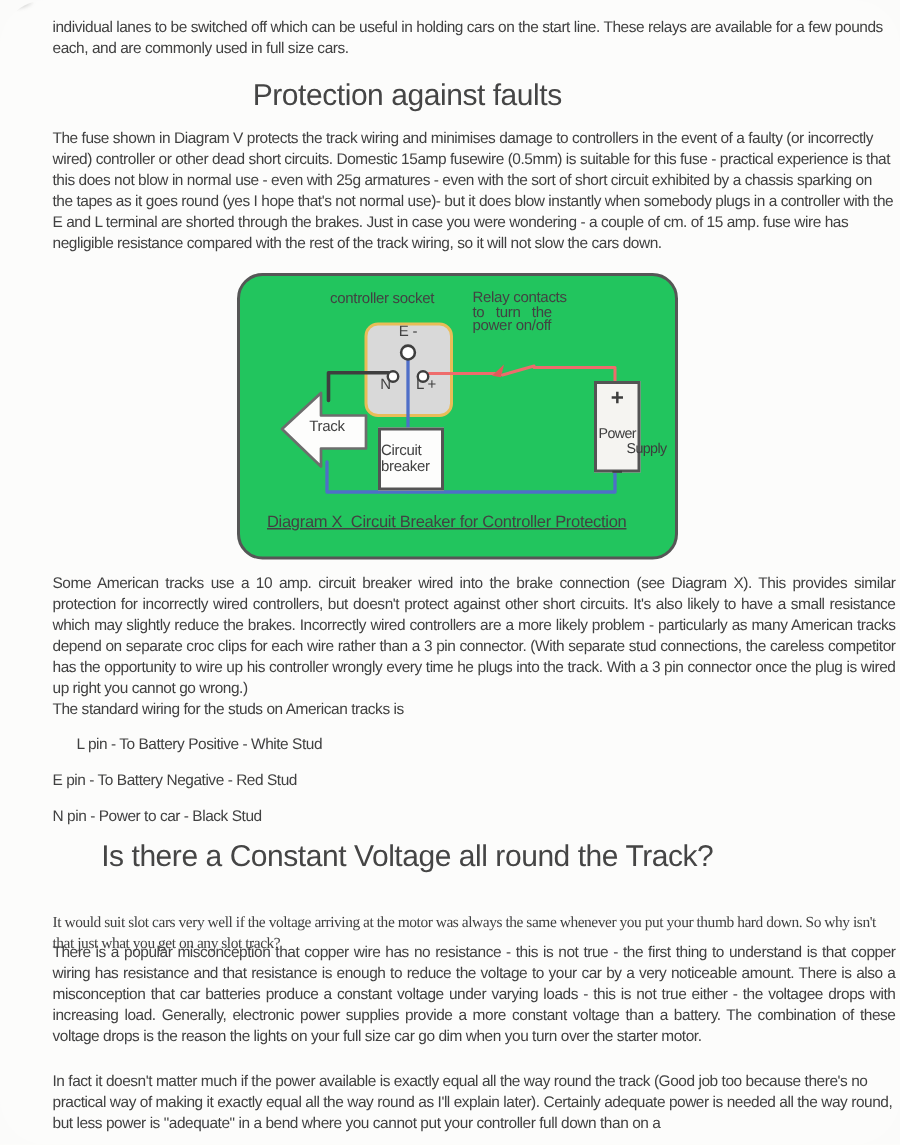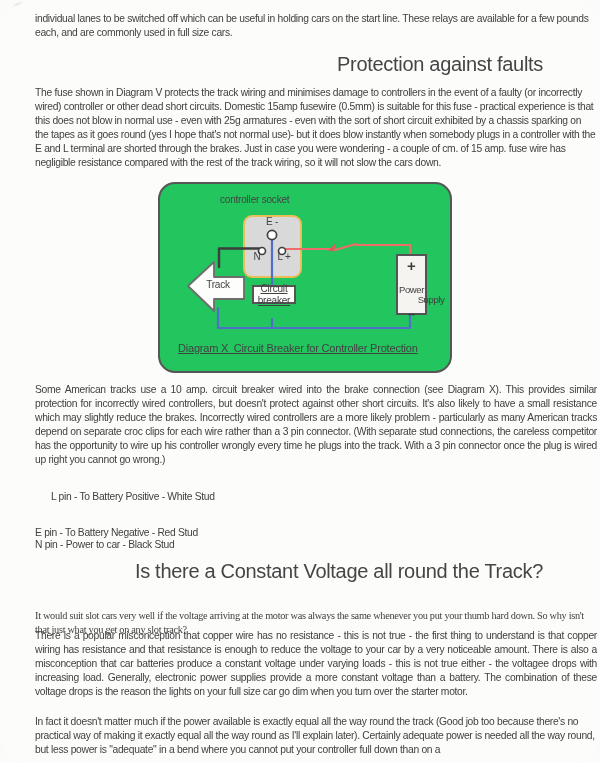--- a/index.html
+++ b/index.html
@@ -18,21 +18,21 @@
     background:radial-gradient(ellipse at center, rgba(70,70,70,.55), rgba(70,70,70,0) 70%);
     filter:blur(1px);
   }
   .para {
     position:absolute; left:35px; width:562px;
     font-size:10.3px; line-height:14px; letter-spacing:-0.3px;
     color:#414141;
   }
   .just { text-align:justify; }
   .heading {
-    position:absolute; left:0; width:543px; text-align:right;
+    position:absolute; left:0; width:543px; text-align:center;
     font-size:20px; letter-spacing:-0.3px; color:#454545; font-weight:400;
   }
   
   .diagram {
     position:absolute; left:158px; top:182px; width:294px; height:191px;
     border:2px solid #565656; border-radius:17px; box-sizing:border-box;
     background:#22c55e;
   }
   .diagram * { box-sizing:border-box; }
   .socket-box {
@@ -41,24 +41,24 @@
   }
   .diagram svg { position:absolute; left:0; top:0; z-index:2; }
   .dlabel {
     position:absolute; z-index:4; font-size:10px; letter-spacing:-0.2px;
     color:#424242; line-height:10px; white-space:nowrap;
   }
   .relay-label { line-height:9.5px; width:70px; }
   .relay-label .rl2 { word-spacing:5px; }
   .center { text-align:center; }
   .breaker-box {
-    position:absolute; left:92px; top:101px; width:44px; height:19px;
+    position:absolute; left:92px; top:101px; width:44px; height:42px;
     background:#fdfdfc; border:2px solid #545454; z-index:3;
-    display:flex; flex-direction:column; align-items:center; justify-content:center;
-    font-size:10px; line-height:11.5px; letter-spacing:-0.2px; color:#424242; text-align:center;text-decoration:underline;
+    display:flex; flex-direction:column; align-items:flex-start; justify-content:center;
+    font-size:10px; line-height:11.5px; letter-spacing:-0.2px; color:#424242; text-align:center;
   }
   .psu-box {
     position:absolute; left:236px; top:70px; width:31px; height:61px;
     background:#f5f4f1; border:2px solid #545454; z-index:3;
     display:flex; flex-direction:column; align-items:center;
     color:#3d3d3d; text-align:center;
   }
   .psu-plus  { font-size:15px; font-weight:bold; line-height:15px; margin-top:2px; }
   .psu-name  { font-size:9.5px; line-height:10px; letter-spacing:-0.4px; margin-top:12px; }
   .psu-minus { font-size:13px; font-weight:bold; line-height:12px; margin-top:3px; }
@@ -101,20 +101,25 @@
       <path d="M175,66 L196,60" fill="none" stroke="#ee6c6c" stroke-width="2" stroke-linecap="round"></path>
       <polyline points="196,61 250,61 250,70" fill="none" stroke="#ee6c6c" stroke-width="2" stroke-linejoin="round" stroke-linecap="round"></polyline>
 
       <circle cx="112" cy="51" r="4.6" fill="#ffffff" stroke="#3e3e3e" stroke-width="1.7"></circle>
       <circle cx="102" cy="67" r="3.5" fill="#ffffff" stroke="#3e3e3e" stroke-width="1.6"></circle>
       <circle cx="122" cy="67" r="3.5" fill="#ffffff" stroke="#3e3e3e" stroke-width="1.6"></circle>
     </svg>
 
     <div class="dlabel" style="left:60px; top:11px;">controller socket</div>
 
+    <div class="dlabel relay-label" style="left:155px; top:10px; white-space:normal;">
+      <div>Relay contacts</div>
+      <div class="rl2">to turn the</div>
+      <div>power on/off</div>
+    </div>
 
     <div class="dlabel center" style="left:100px; top:33px; width:24px;">E -</div>
     <div class="dlabel center" style="left:90px; top:68px; width:14px;">N</div>
     <div class="dlabel center" style="left:114px; top:68px; width:20px;">L +</div>
     <div class="dlabel center" style="left:38px; top:96px; width:40px;">Track</div>
 
     <div class="breaker-box">
       <div>Circuit</div>
       <div>breaker</div>
     </div>
@@ -124,23 +129,24 @@
       <div class="psu-name">Power</div>
       <div class="psu-name" style="margin-top:0;margin-left:39px;">Supply</div>
       <div class="psu-minus">–</div>
     </div>
 
     <div class="caption">Diagram X  Circuit Breaker for Controller Protection</div>
   </div>
 
   <div class="para just" style="top:383px;">Some American tracks use a 10 amp. circuit breaker wired into the brake connection (see Diagram X). This provides similar protection for incorrectly wired controllers, but doesn't protect against other short circuits. It's also likely to have a small resistance which may slightly reduce the brakes. Incorrectly wired controllers are a more likely problem - particularly as many American tracks depend on separate croc clips for each wire rather than a 3 pin connector. (With separate stud connections, the careless competitor has the opportunity to wire up his controller wrongly every time he plugs into the track. With a 3 pin connector once the plug is wired up right you cannot go wrong.)</div>
 
+  <div class="para" style="top:467px;">The standard wiring for the studs on American tracks is</div>
 
   <div class="stud" style="top:491px;padding-left:16px;">L pin - To Battery Positive - White Stud</div>
-  <div class="stud" style="top:527px;">E pin - To Battery Negative - Red Stud</div>
+  <div class="stud" style="top:515px;">E pin - To Battery Negative - Red Stud</div>
   <div class="stud" style="top:539px;">N pin - Power to car - Black Stud</div>
 
   <div class="heading" style="top:560px;">Is there a Constant Voltage all round the Track?</div>
 
   <div class="para" style="top:609px;font-family:Liberation Serif, serif;">It would suit slot cars very well if the voltage arriving at the motor was always the same whenever you put your thumb hard down. So why isn't that just what you get on any slot track?</div>
 
   <div class="para just" style="top:629px;">There is a popular misconception that copper wire has no resistance - this is not true - the first thing to understand is that copper wiring has resistance and that resistance is enough to reduce the voltage to your car by a very noticeable amount. There is also a misconception that car batteries produce a constant voltage under varying loads - this is not true either - the voltagee drops with increasing load. Generally, electronic power supplies provide a more constant voltage than a battery.  The combination of these voltage drops is the reason the lights on your full size car go dim when you turn over the starter motor.</div>
 
   <div class="para" style="top:715px;">In fact it doesn't matter much if the power available is exactly equal all the way round the track (Good job too because there's no practical way of making it exactly equal all the way round as I'll explain later). Certainly adequate power is needed all the way round, but less power is "adequate" in a bend where you cannot put your controller full down than on a</div>
 

